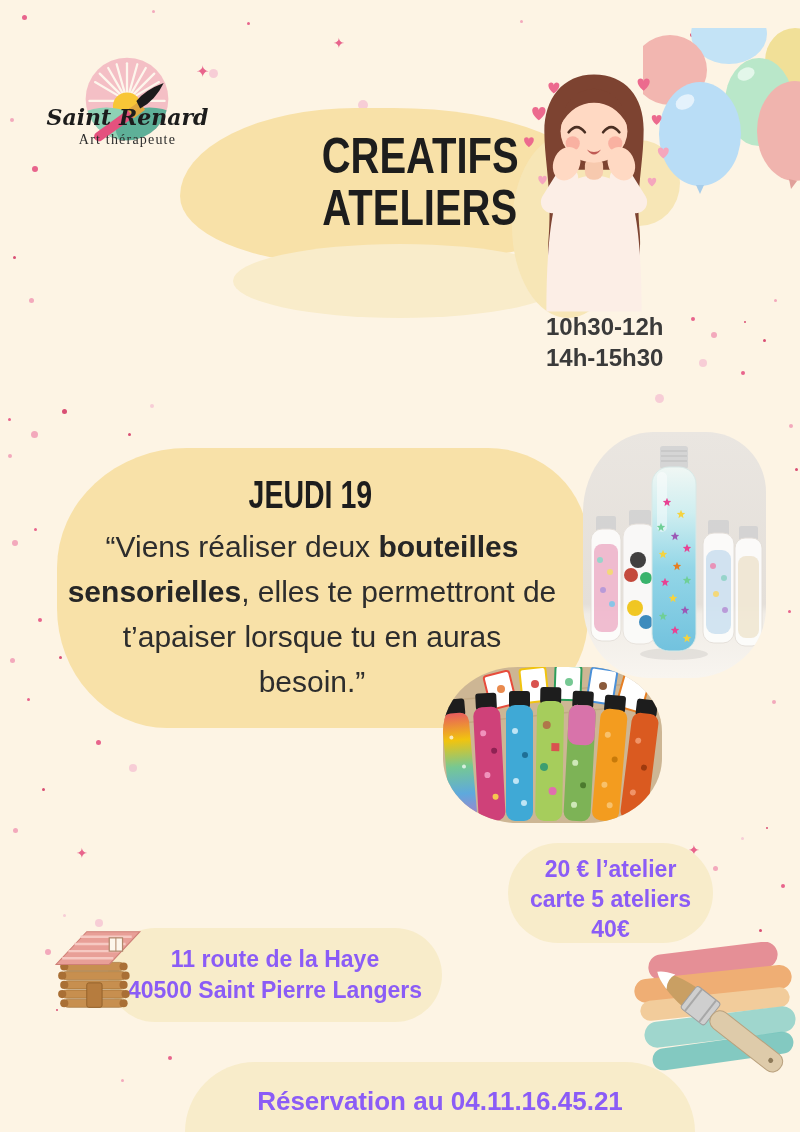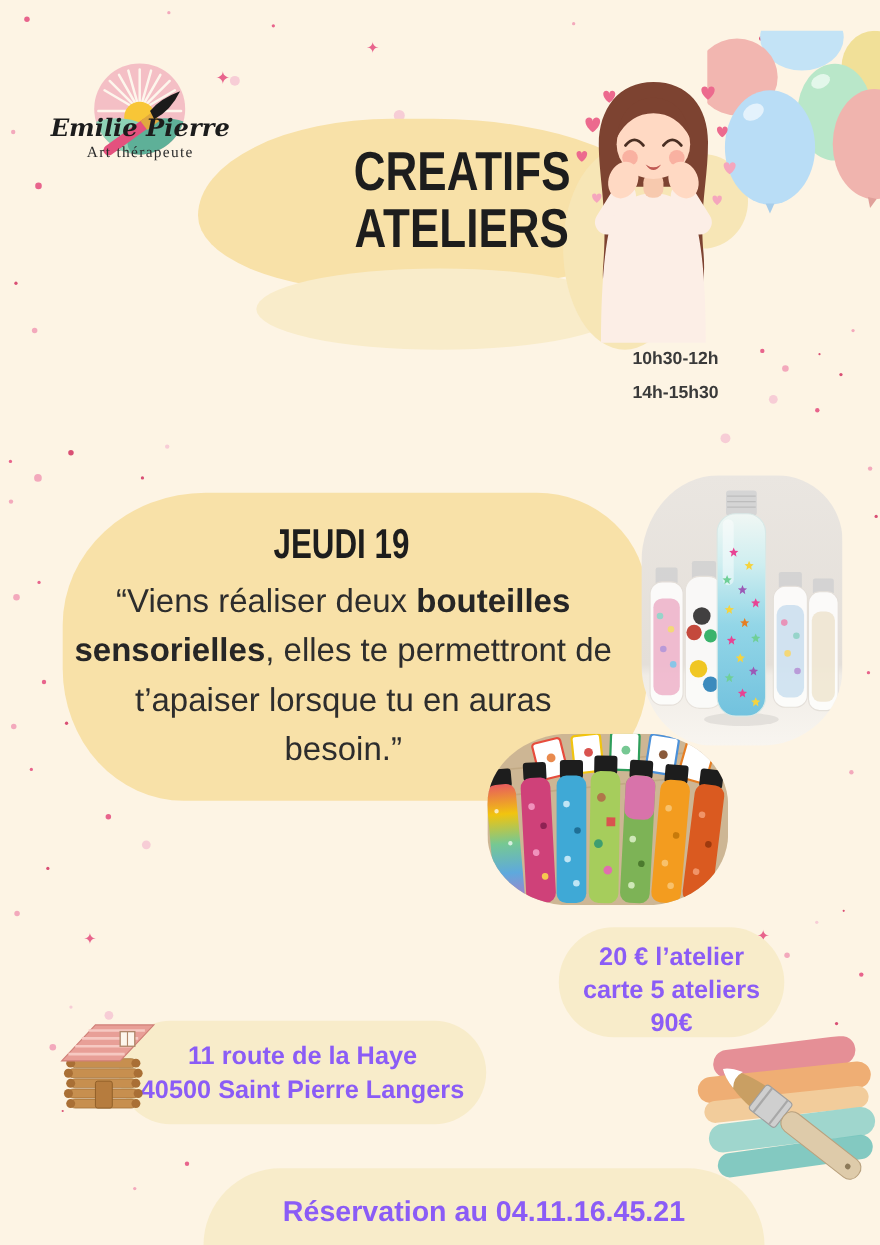--- a/index.html
+++ b/index.html
@@ -22,21 +22,21 @@
   #blob-price{left:508px;top:843px;width:205px;height:100px;border-radius:50px;}
   #blob-address{left:108px;top:928px;width:334px;height:94px;border-radius:47px;}
   #blob-reservation{left:185px;top:1062px;width:510px;height:70px;border-radius:70px 70px 0 0;}
   
   .tline{text-align:center;}
   .cond{display:inline-block;transform-origin:50% 50%;font-weight:700;color:#1d1d1d;white-space:nowrap;}
   #title{left:200px;top:130px;width:440px;z-index:3;font-size:50px;line-height:52px;}
   #title .cond{transform:scaleX(.80);}
   #subtitle{left:215px;top:258px;width:410px;z-index:3;font-size:38px;line-height:40px;}
   #subtitle .cond{transform:scaleX(.62);}
-  #schedule{left:575px;top:311px;z-index:3;font-size:16px;line-height:31px;font-weight:700;color:#3a3a3a;}
+  #schedule{left:546px;top:311px;z-index:3;font-size:24px;line-height:31px;font-weight:700;color:#3a3a3a;}
   #day{left:60px;top:475px;width:500px;z-index:4;font-size:38px;line-height:40px;}
   #day .cond{transform:scaleX(.75);}
   #quote{left:66px;top:524px;width:492px;z-index:4;font-size:30px;line-height:45px;
          text-align:center;color:#2d2d2d;}
   #quote b{font-weight:700;color:#262626;}
   .cream-text{z-index:4;text-align:center;font-weight:700;color:#8b5cf6;}
   #price-text{left:508px;top:854px;width:205px;font-size:23px;line-height:30px;}
   #address-text{left:108px;top:944px;width:334px;font-size:23px;line-height:31px;}
   #reservation-text{left:185px;top:1086px;width:510px;font-size:26px;}
   
@@ -154,21 +154,21 @@
     </g>
     <circle cx="50" cy="58" r="15" fill="#f8c637"></circle>
     <g clip-path="url(#lc)">
       <ellipse cx="28" cy="80" rx="36" ry="21" fill="#8ed2b5"></ellipse>
       <ellipse cx="74" cy="82" rx="36" ry="23" fill="#5eb098"></ellipse>
     </g>
     <line x1="20" y1="90" x2="56" y2="64" stroke="#e4517e" stroke-width="10" stroke-linecap="round"></line>
     <line x1="54" y1="66" x2="66" y2="57" stroke="#e0a83f" stroke-width="11"></line>
     <path d="M64,60 Q80,52 89,33 Q70,40 60,52 Z" fill="#1b1b1b"></path>
   </svg>
-  <div class="abs" id="logo-name">Emilie Pierre</div>
+  <div class="abs" id="logo-name">Saint Renard</div>
   <div class="abs" id="logo-subtitle">Art thérapeute</div>
 
   <div class="abs" id="title">
     <div class="tline"><span class="cond">CREATIFS</span></div>
     <div class="tline"><span class="cond">ATELIERS</span></div>
   </div>
 
   <div class="abs" id="schedule">
     <div>10h30-12h</div>
     <div>14h-15h30</div>
@@ -382,21 +382,21 @@
         <circle cx="192" cy="74" r="3" fill="#f09468"></circle>
           <circle cx="201" cy="100" r="3" fill="#9e3a0e"></circle>
         <circle cx="193" cy="126" r="3" fill="#f09468"></circle>
       </g>
     </svg>
   </div>
 
   <div class="abs cream-text" id="price-text">
     <div>20 € l’atelier</div>
     <div>carte 5 ateliers</div>
-    <div>90€</div>
+    <div>40€</div>
   </div>
 
   <svg id="cabin-svg" class="abs" viewBox="0 0 90 90">
     <g fill="#c78f4f" stroke="#9c6a2f" stroke-width="0.6">
       <rect x="12" y="40" width="58" height="8" rx="4"></rect>
         <rect x="10" y="49" width="62" height="8" rx="4"></rect>
       <rect x="12" y="58" width="58" height="8" rx="4"></rect>
         <rect x="10" y="67" width="62" height="8" rx="4"></rect>
       <rect x="12" y="76" width="58" height="8" rx="4"></rect>
     </g>

